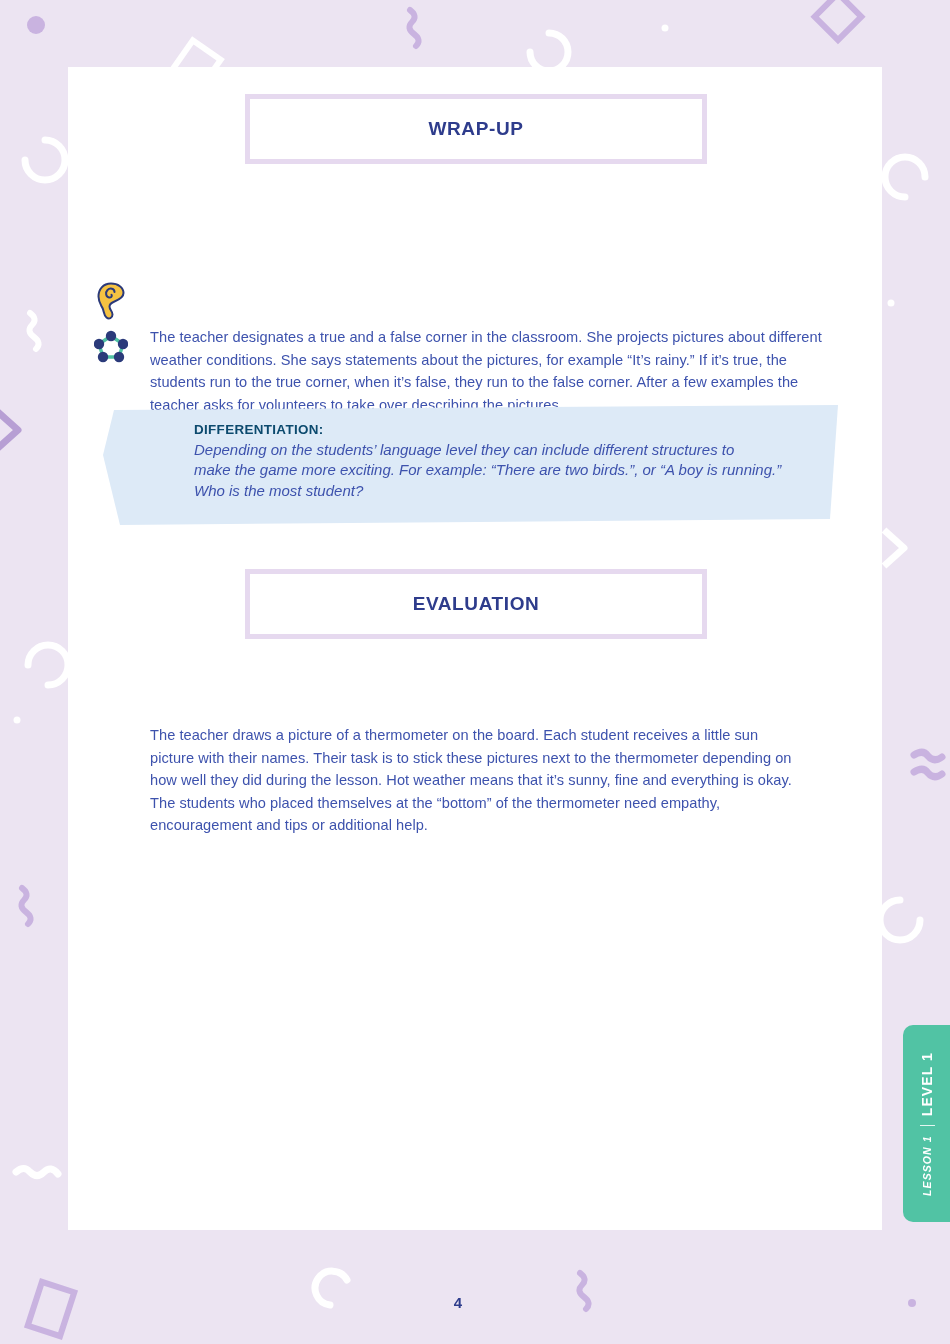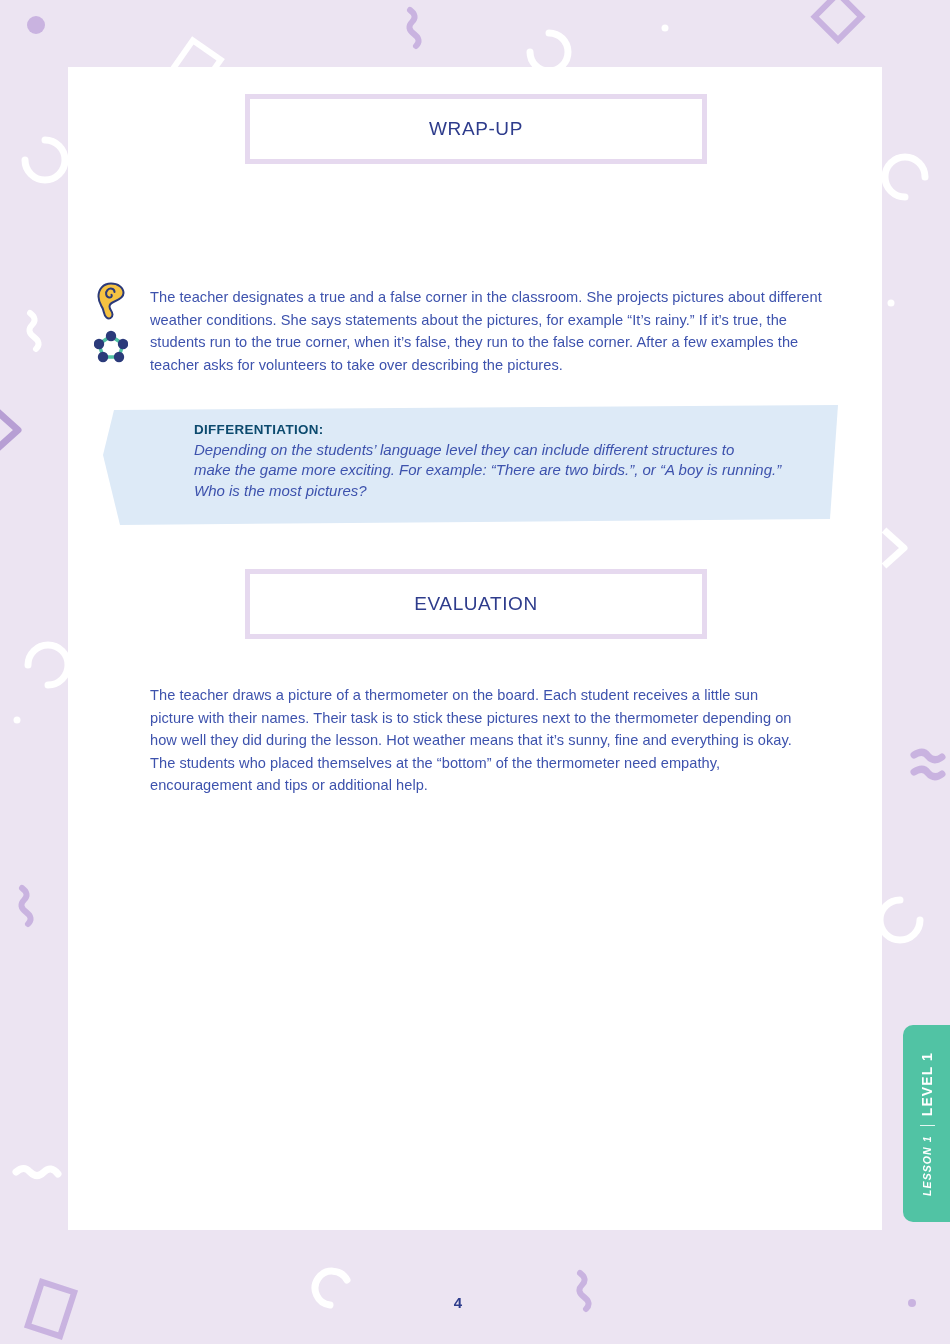--- a/index.html
+++ b/index.html
@@ -41,21 +41,21 @@
     border: 5px solid #e6d9ef;
     background: #ffffff;
     display: flex;
     align-items: center;
     justify-content: center;
     box-sizing: border-box;
   }
   .section-box .section-title {
     color: #2e3c8c;
     font-size: 19px;
-    font-weight: normal;
+    font-weight: bold;
     letter-spacing: 0.6px;
   }
   #box-wrapup {
     left: 245px;
     top: 94px;
     width: 462px;
     height: 70px;
   }
   #box-evaluation {
     left: 245px;
@@ -100,20 +100,21 @@
     gap: 10px;
   }
 
   
   .body-text {
     position: absolute;
     color: #3d52ad;
     font-size: 14.6px;
     line-height: 22.6px;
     letter-spacing: 0.05px;
+    margin-top: 40px;
   }
   #activity-body {
     left: 150px;
     top: 286px;
     width: 680px;
   }
   #evaluation-body {
     left: 150px;
     top: 684px;
     width: 655px;
@@ -292,21 +293,21 @@
 <div class="body-text" id="activity-body" style="z-index:2;">The teacher designates a true and a false corner in the classroom. She projects pictures about different weather conditions. She says statements about the pictures, for example “It’s rainy.” If it’s true, the students run to the true corner, when it’s false, they run to the false corner. After a few examples the teacher asks for volunteers to take over describing the pictures.</div>
 
 <div class="diff-banner" style="z-index:2;">
   <svg width="738" height="122" viewBox="0 0 738 122" xmlns="http://www.w3.org/2000/svg">
     <polygon points="14,7 738,2 730,116 20,122 3,52" fill="#ddeaf7"></polygon>
   </svg>
   <div class="diff-content">
     <div class="diff-label">DIFFERENTIATION:</div>
     <div class="diff-text">Depending on the students’ language level they can include different structures to</div>
     <div class="diff-text">make the game more exciting. For example: “There are two birds.”, or “A boy is running.”</div>
-    <div class="diff-text">Who is the most pictures?</div>
+    <div class="diff-text">Who is the most student?</div>
   </div>
 </div>
 
 <div class="section-box" id="box-evaluation" style="z-index:2;">
   <span class="section-title">EVALUATION</span>
 </div>
 
 <div class="body-text" id="evaluation-body" style="z-index:2;">The teacher draws a picture of a thermometer on the board. Each student receives a little sun picture with their names. Their task is to stick these pictures next to the thermometer depending on how well they did during the lesson. Hot weather means that it’s sunny, fine and everything is okay. The students who placed themselves at the “bottom” of the thermometer need empathy, encouragement and tips or additional help.</div>
 
 <div class="level-tab">

